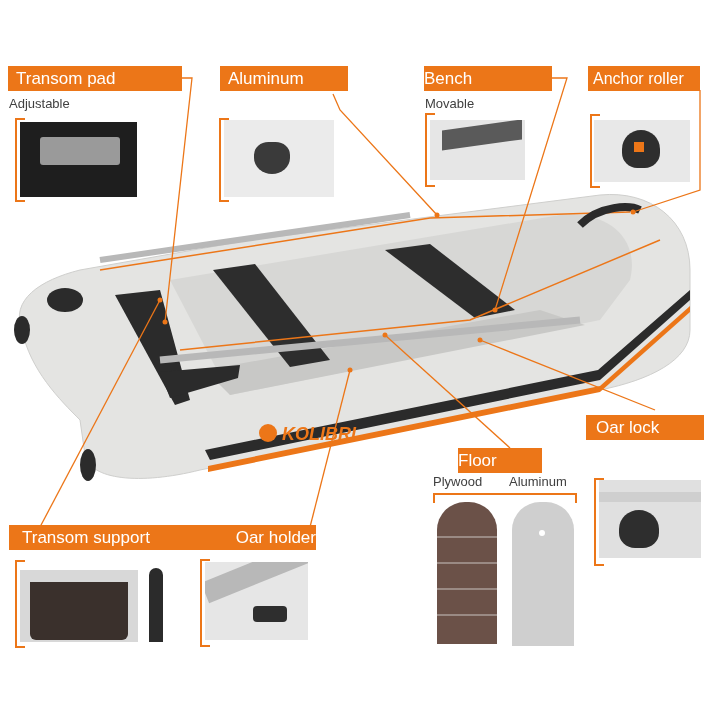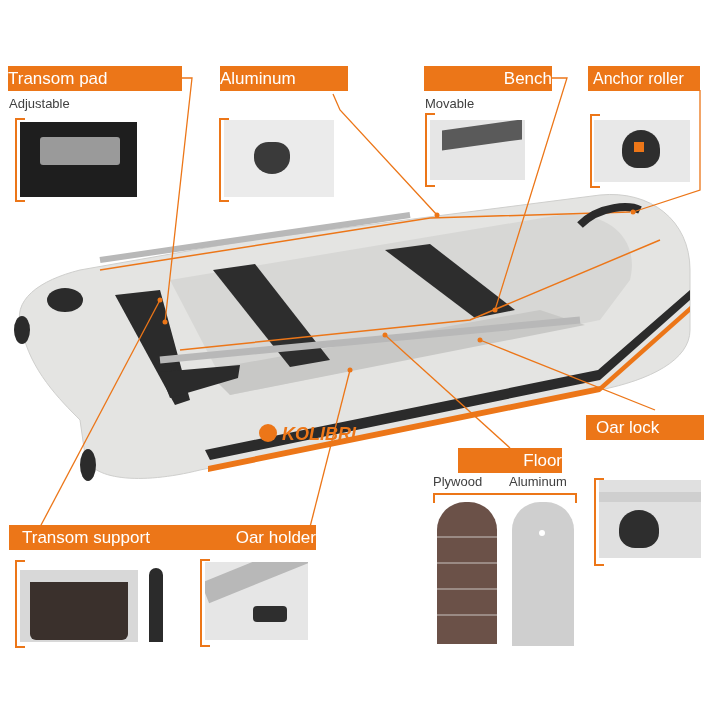--- a/index.html
+++ b/index.html
@@ -1,18 +1,18 @@
 <!DOCTYPE html>
 <html><head>
 <meta charset="utf-8">
 <style>
   html, body { margin:0; padding:0; background:#ffffff; }
   body { width:713px; height:713px; position:relative; overflow:hidden; font-family:"Liberation Sans", sans-serif; }
-  .label { position:absolute; background:#ec7618; color:#fff; font-size:17px; height:25px; line-height:25px; box-sizing:border-box; white-space:nowrap; }
-  .label.center { text-align:right; padding-left:0; }
+  .label { position:absolute; background:#ec7618; color:#fff; font-size:17px; height:25px; line-height:25px; box-sizing:border-box; padding-left:8px; white-space:nowrap; }
+  .label.center { text-align:left; padding-left:0; }
   .sub { position:absolute; font-size:13px; color:#404040; }
   .bracket { position:absolute; border:2px solid #ec7618; border-right:none; width:8px; }
   .photo { position:absolute; overflow:hidden; }
   svg { position:absolute; left:0; top:0; }
 </style>
 </head>
 <body>
 
 <svg width="713" height="713" viewBox="0 0 713 713">
 
@@ -96,21 +96,21 @@
   <div style="position:absolute;left:40px;top:22px;width:10px;height:10px;background:#ec7618;"></div>
 </div>
 
 <div class="label" style="left:586px;top:415px;width:118px;padding-left:10px;">Oar lock</div>
 <div class="bracket" style="left:594px;top:478px;height:84px;"></div>
 <div class="photo" style="left:599px;top:480px;width:102px;height:78px;background:#e0e0e0;">
   <div style="position:absolute;left:0;top:12px;width:102px;height:10px;background:#cfcfcf;"></div>
   <div style="position:absolute;left:20px;top:30px;width:40px;height:38px;background:#2e2e2e;border-radius:50% 50% 40% 40%;"></div>
 </div>
 
-<div class="label center" style="left:458px;top:448px;width:104px;">Floor</div>
+<div class="label center" style="left:458px;top:448px;width:84px;">Floor</div>
 <div class="sub" style="left:433px;top:474px;">Plywood</div>
 <div class="sub" style="left:509px;top:474px;">Aluminum</div>
 <div style="position:absolute;left:433px;top:493px;width:144px;height:10px;border:2px solid #ec7618;border-bottom:none;box-sizing:border-box;"></div>
 <div style="position:absolute;left:437px;top:502px;width:60px;height:142px;background:#6b5148;border-radius:28px 28px 0 0;">
   <div style="position:absolute;left:0;top:34px;width:60px;height:2px;background:#9a8a84;"></div>
   <div style="position:absolute;left:0;top:60px;width:60px;height:2px;background:#9a8a84;"></div>
   <div style="position:absolute;left:0;top:86px;width:60px;height:2px;background:#9a8a84;"></div>
   <div style="position:absolute;left:0;top:112px;width:60px;height:2px;background:#9a8a84;"></div>
 </div>
 <div style="position:absolute;left:512px;top:502px;width:62px;height:144px;background:#cfcfcf;border-radius:28px 28px 0 0;">

